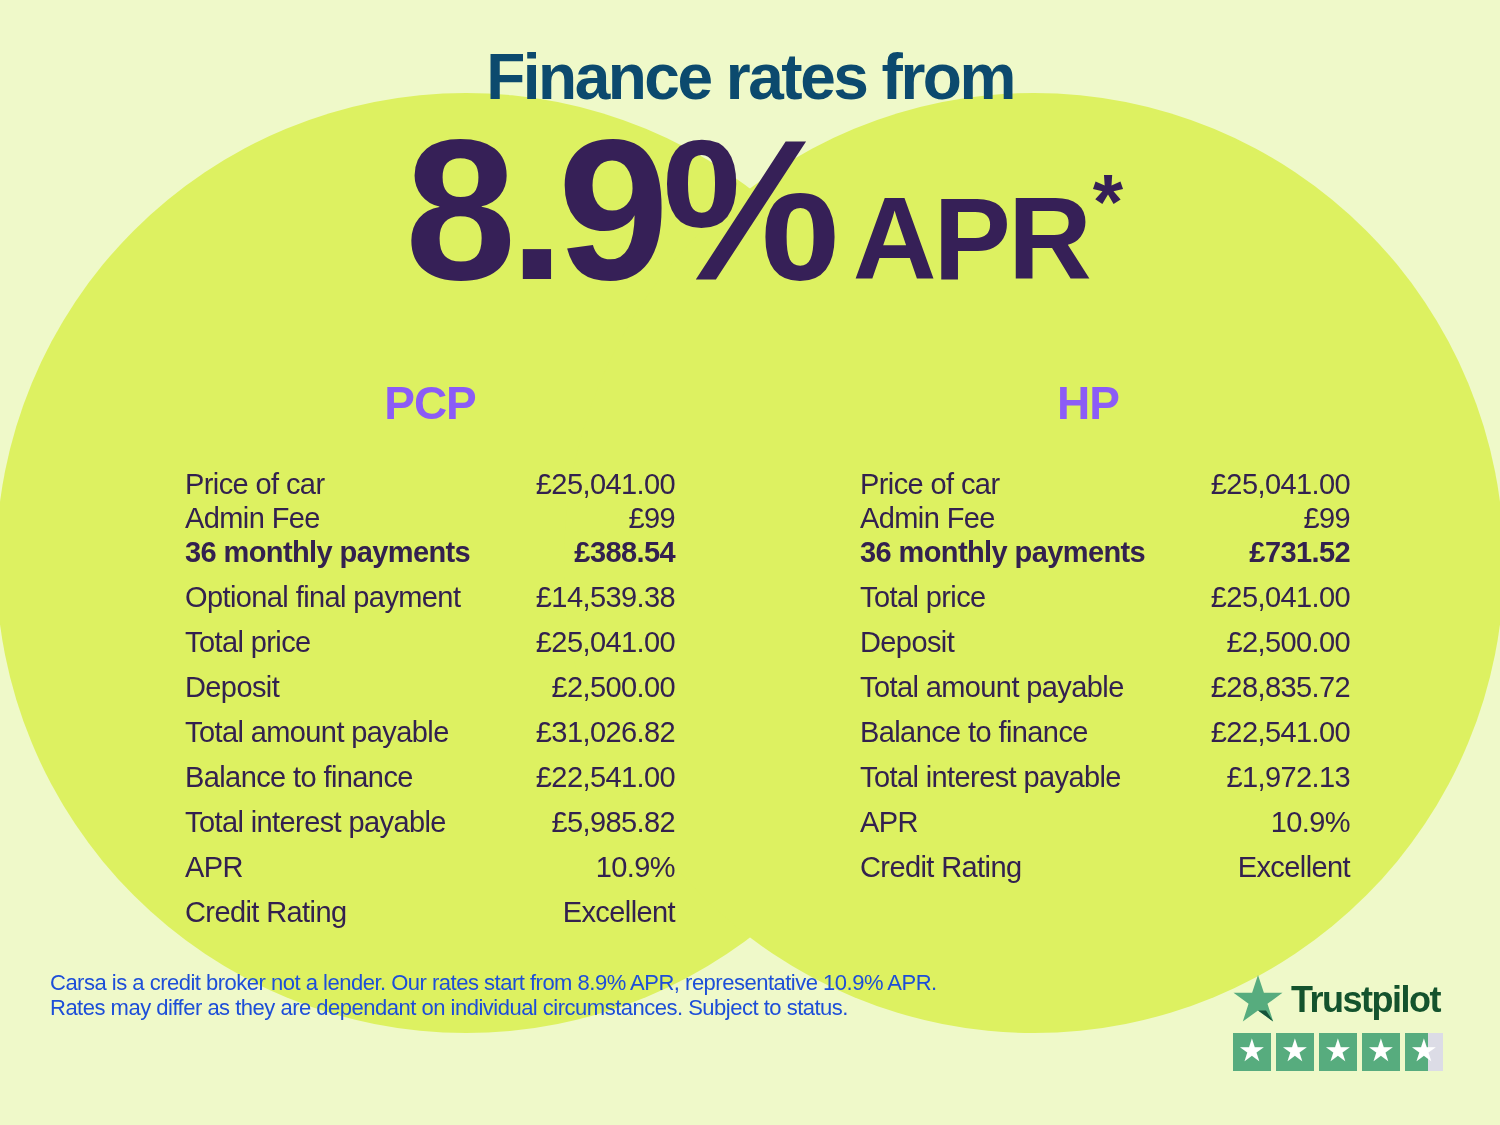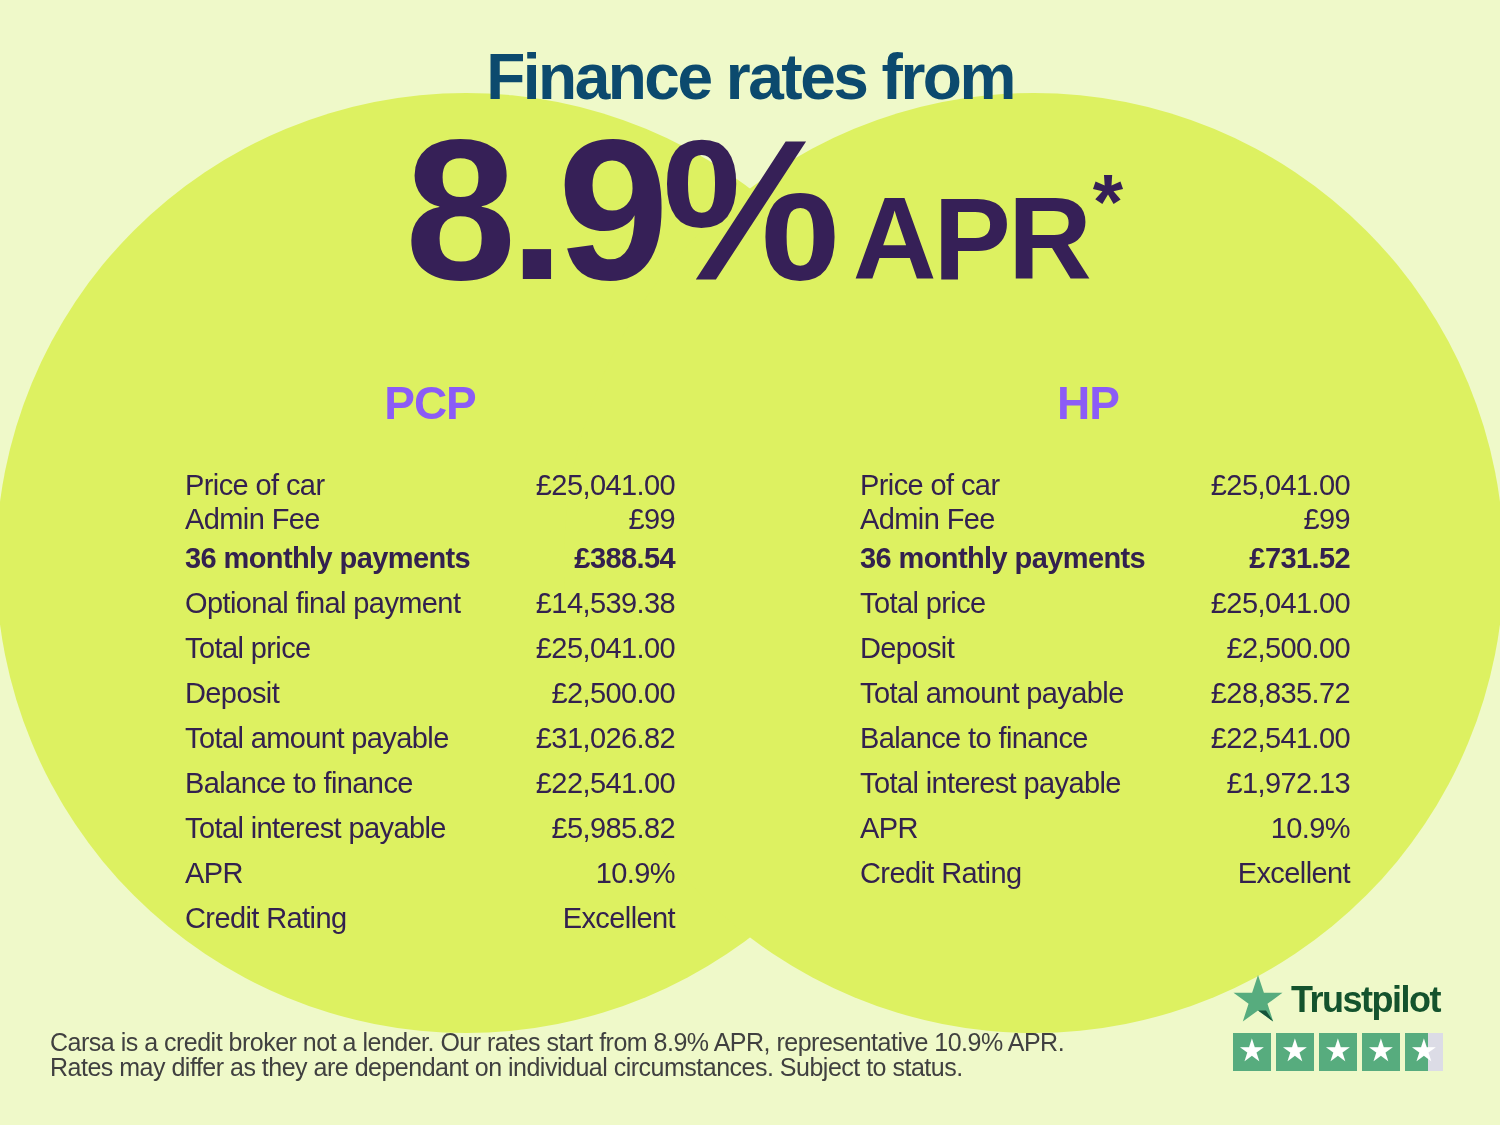--- a/index.html
+++ b/index.html
@@ -36,31 +36,31 @@
   
   .col { position:absolute; top:380px; width:490px; color:#33214F; }
   .col.pcp { left:185px; }
   .col.hp  { left:860px; }
   .col-title {
     text-align:center; height:88px; font-size:46px; font-weight:800;
     letter-spacing:-1px; line-height:1; color:#8b5cf6;
   }
   .col.hp .col-title { transform:translateX(-17px); }
   .row {
-    display:flex; justify-content:space-between; align-items:center;
+    display:flex; justify-content:space-between; align-items:flex-start;
     height:45px; font-size:29px; letter-spacing:-0.6px;
   }
   .row.tight { height:34px; }
   .row.bold  { font-weight:700;gap:6px; }
   .row .val  { text-align:right; }
 
   
   .disclaimer {
-    position:absolute; left:50px; top:1030px;
-    font-size:25px; line-height:25px; letter-spacing:-0.5px; color:#404040;
+    position:absolute; left:50px; top:970px;
+    font-size:22px; line-height:25px; letter-spacing:-0.5px; color:#1d4ed8;
   }
 
   
   .trustpilot { position:absolute; left:1233px; top:975px; }
   .tp-logo-row { display:flex; align-items:center; gap:8px; }
   .tp-star { position:relative; width:50px; height:50px; }
   .tp-star-shape, .tp-star-notch { position:absolute; inset:0; }
   .tp-star-shape {
     background:#57AC7E;
     clip-path:polygon(50% 0%, 61.8% 35.4%, 99% 35.4%, 68.9% 57.5%, 80.4% 93%, 50% 71%, 19.6% 93%, 31.1% 57.5%, 1% 35.4%, 38.2% 35.4%);

